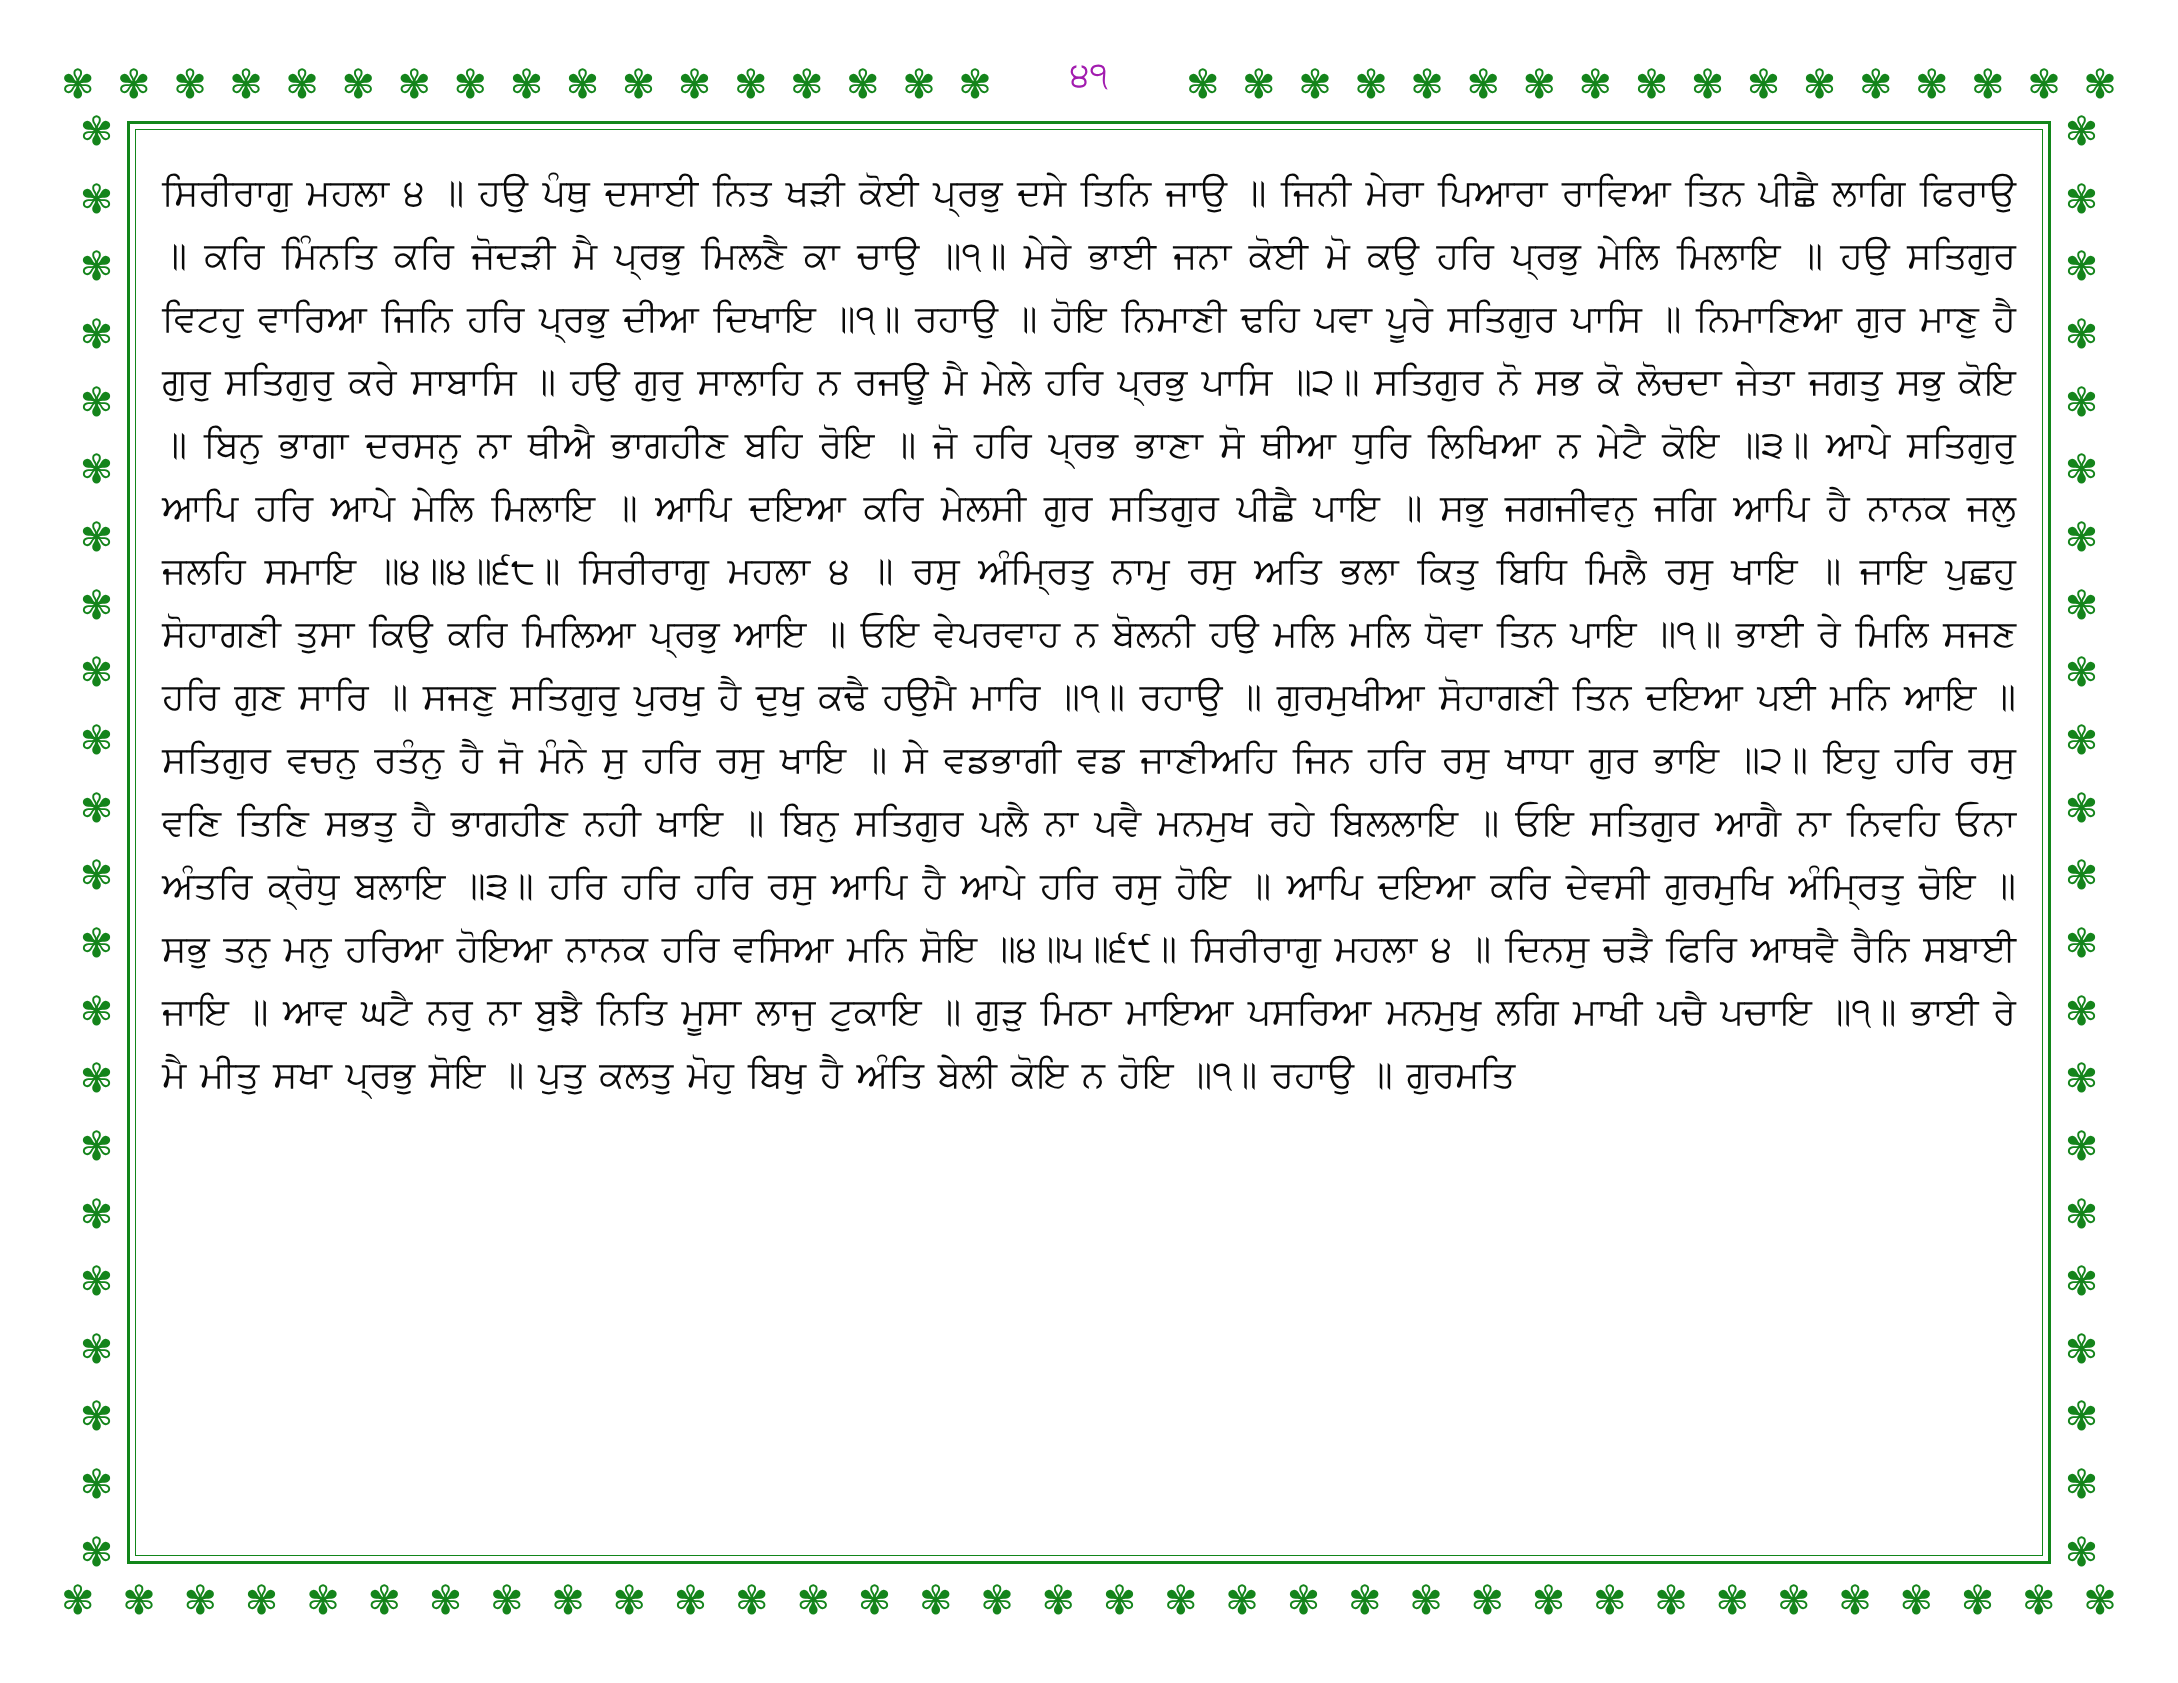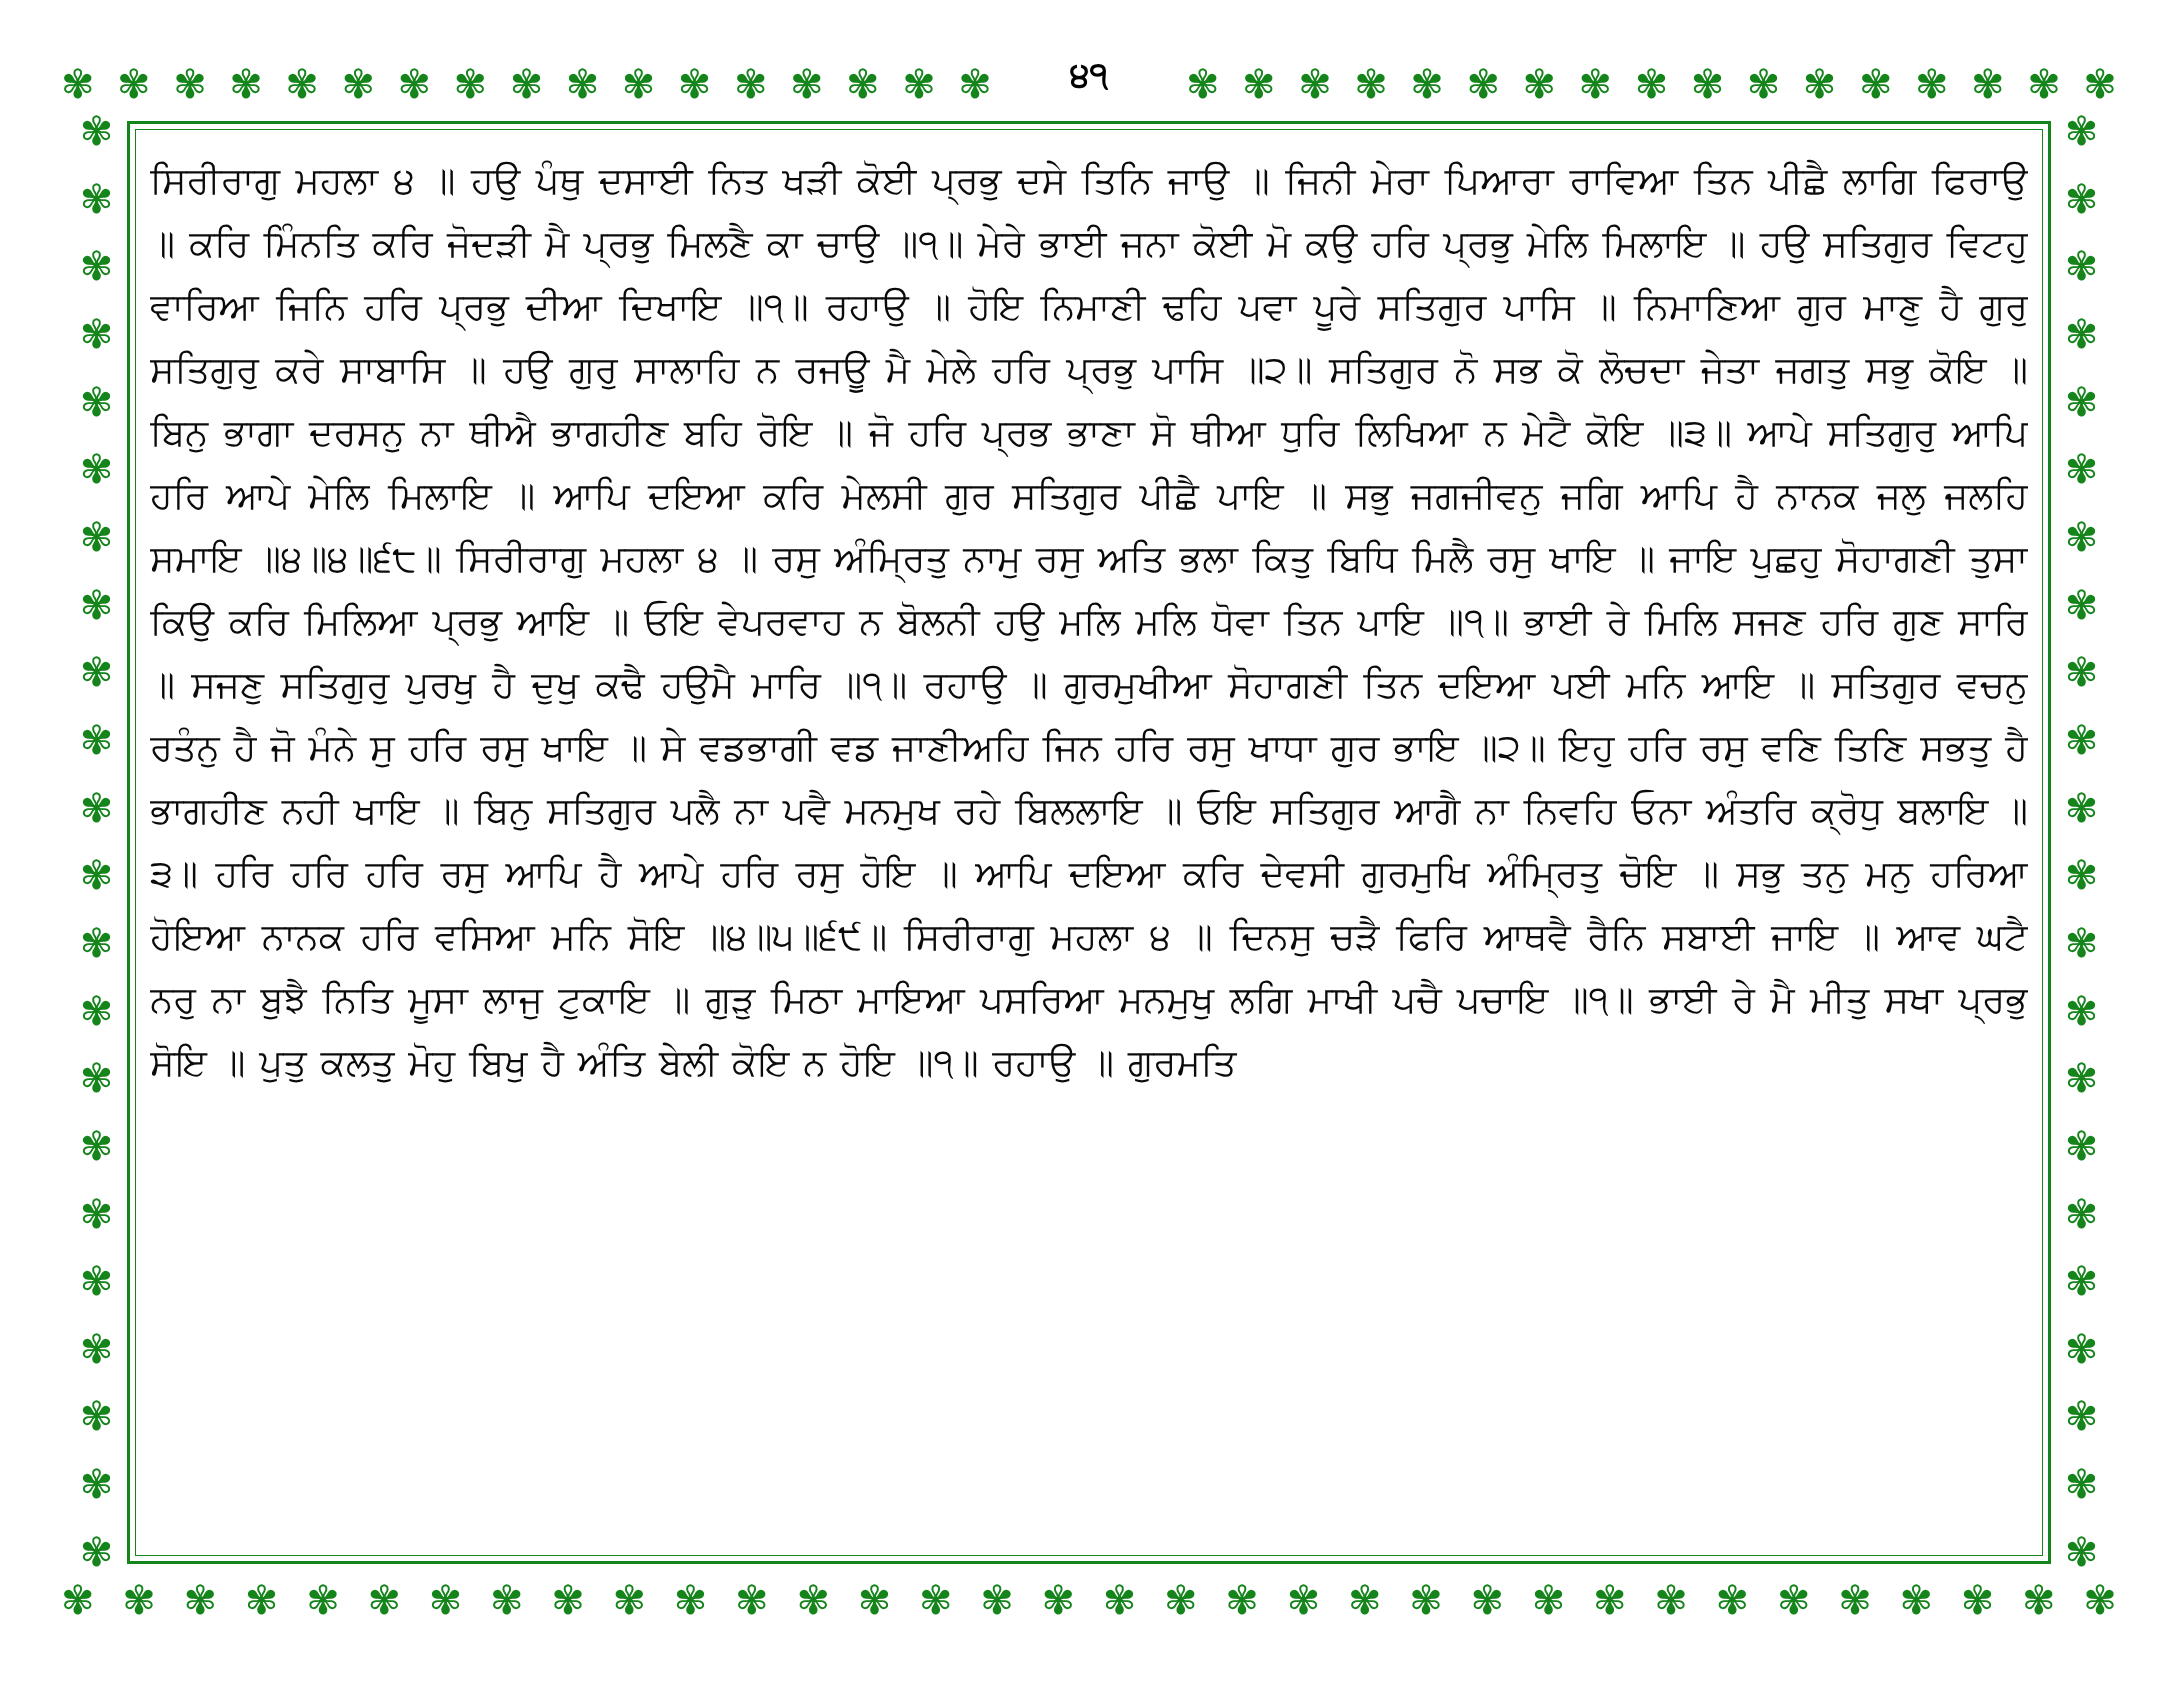--- a/index.html
+++ b/index.html
@@ -80,23 +80,23 @@
   }
   .top-left-strip { left: 0; width: 931px; }
   .top-right-strip { right: 0; width: 931px; }
 
   .page-number {
     position: absolute;
     top: 6px;
     left: 50%;
     transform: translateX(-50%);
     font-size: 34px;
-    color: #000000;
+    color: #a21caf;
     font-family: "DejaVu Sans", sans-serif;
-    font-weight: 700;
+    font-weight: 400;
   }
 
   
   .inner-rule-outer {
     position: absolute;
     left: 127px;
     top: 121px;
     right: 127px;
     bottom: 119px;
     border: 3px solid #12861a;
@@ -122,21 +122,21 @@
     color: #0a0a0a;
     font-size: 37px;
     line-height: 63px;
     text-align: justify;
     text-justify: inter-word;
     font-family: "DejaVu Sans", sans-serif;
     overflow: hidden;
     word-spacing: 2px;
   }
   .text-block p {
-    margin: 0;
+    margin: 12px;
   }
 </style>
 </head>
 <body>
 
 <div class="page">
 
   <div class="border-frame">
 
     <div class="top-left-strip">

